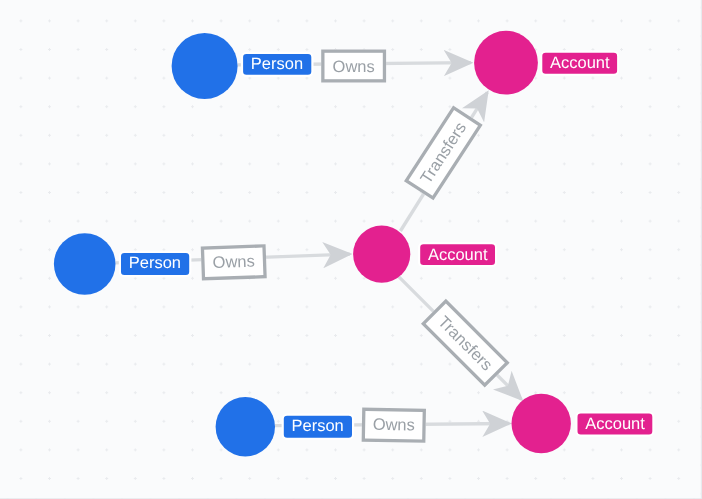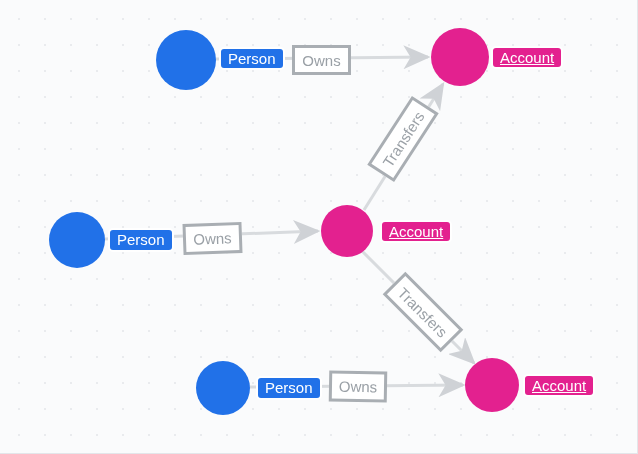--- a/index.html
+++ b/index.html
@@ -65,21 +65,21 @@
     color: #ffffff;
     font-size: 15px;
     line-height: 1;
     padding: 4px 7px 5px 7px;
     border-radius: 5px;
     border: 2px solid #ffffff;
     white-space: nowrap;
     box-sizing: border-box;
   }
   .badge.person { background: #2171e8; }
-  .badge.account { background: #e3218f; text-decoration: underline; }
+  .badge.account { background: #e3218f; }
 
   .rel {
     position: absolute;
     display: flex;
     align-items: center;
     justify-content: center;
     color: #9aa0a6;
     font-size: 15px;
     line-height: 1;
     background: #ffffff;

